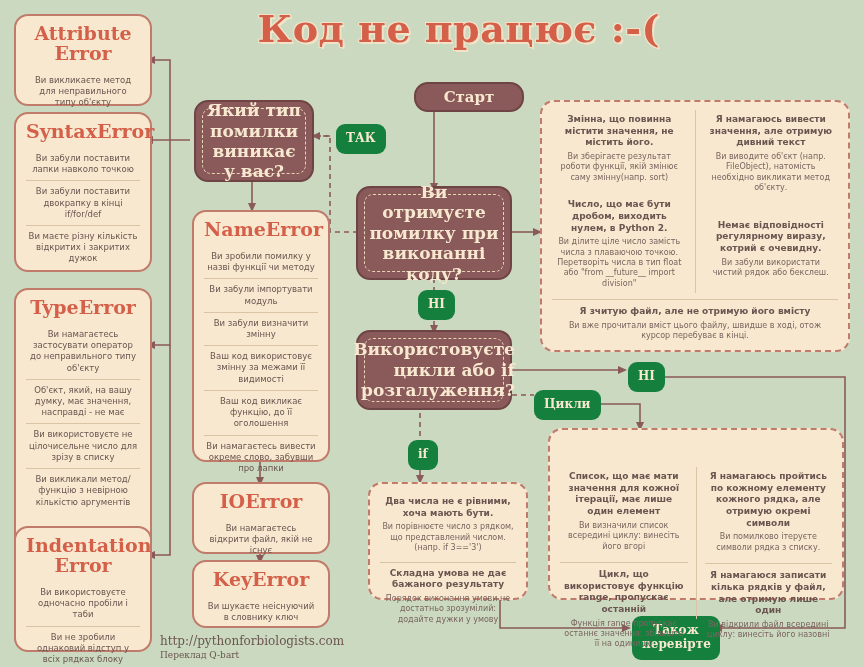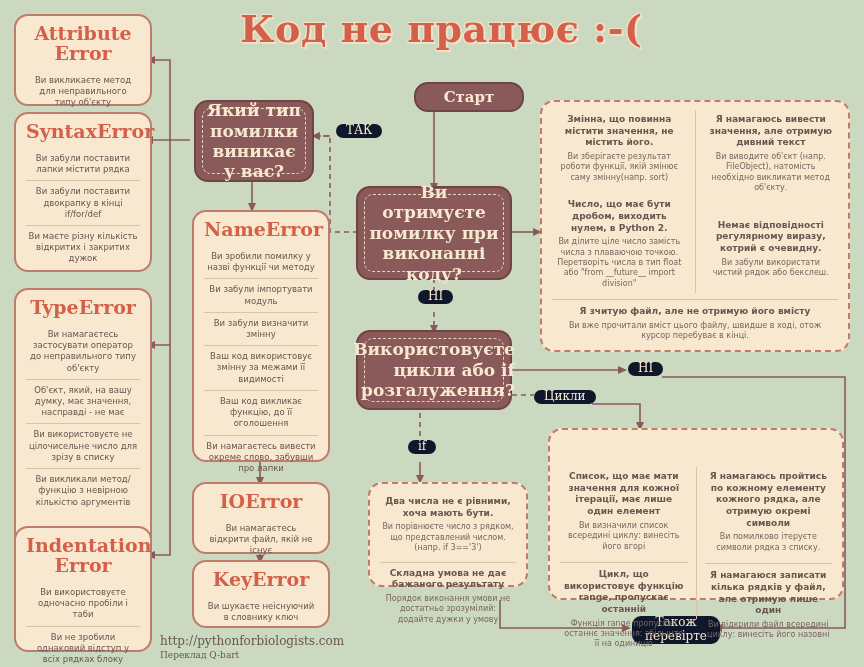--- a/index.html
+++ b/index.html
@@ -8,21 +8,21 @@
     background:#cbd9c0;
     font-family:"DejaVu Sans", sans-serif;
     position:relative;
     overflow:hidden;
     color:#5a4a48;
   }
   .canvas{position:absolute;left:0;top:0;width:864px;height:667px;}
   .title{
     position:absolute;
     left:240px;top:6px;width:420px;
-    text-align:left;
+    text-align:right;
     font-family:"DejaVu Serif", serif;
     font-weight:bold;
     font-size:38px;
     color:#d4604a;
     text-shadow:2px 2px 0 #f2e3c8, -1px -1px 0 #f2e3c8, 1px -1px 0 #f2e3c8, -1px 1px 0 #f2e3c8;
     letter-spacing:0.5px;
   }
   .card{
     position:absolute;
     background:#f7e8cf;
@@ -68,27 +68,27 @@
   .node.big{font-size:17px;}
   .node .inner{
     border:1px dashed #e8d5b5;
     border-radius:9px;
     width:100%;height:100%;
     display:flex;align-items:center;justify-content:center;
     box-sizing:border-box;padding:4px;
   }
   .label{
     position:absolute;
-    background:#0f172a;
+    background:#15803d;
     border-radius:9px;
     color:#f7e8cf;
     font-family:"DejaVu Serif", serif;
-    font-weight:normal;
+    font-weight:bold;
     font-size:12px;
-    padding:0 10px;
+    padding:8px 10px;
     box-sizing:border-box;
     text-align:center;
     line-height:1.15;
   }
   .tan-card{
     position:absolute;
     background:#f7e8cf;
     border:2px dashed #c07b6b;
     border-radius:14px;
     box-sizing:border-box;
@@ -179,21 +179,21 @@
 
   <div class="title">Код не працює :-(</div>
 
   <div class="card" style="left:14px;top:14px;width:138px;height:92px;">
     <div class="card-title">Attribute Error</div>
     <div class="item">Ви викликаєте метод для неправильного типу об'єкту</div>
   </div>
 
   <div class="card" style="left:14px;top:112px;width:138px;height:160px;">
     <div class="card-title">SyntaxError</div>
-    <div class="item">Ви забули поставити лапки містити рядка</div>
+    <div class="item">Ви забули поставити лапки навколо точкою</div>
     <div class="item sep">Ви забули поставити двокрапку в кінці if/for/def</div>
     <div class="item sep">Ви маєте різну кількість відкритих і закритих дужок</div>
   </div>
 
   <div class="card" style="left:14px;top:288px;width:138px;height:276px;">
     <div class="card-title">TypeError</div>
     <div class="item">Ви намагаєтесь застосувати оператор до неправильного типу об'єкту</div>
     <div class="item sep">Об'єкт, який, на вашу думку, має значення, насправді - не має</div>
     <div class="item sep">Ви використовуєте не цілочисельне число для зрізу в списку</div>
     <div class="item sep">Ви викликали метод/функцію з невірною кількістю аргументів</div>
@@ -303,21 +303,21 @@
           <div class="a">Ви помилково ітеруєте символи рядка з списку.</div>
         </div>
         <div class="cell" style="border-top:1px solid #d9c4a5;margin-top:6px;padding-top:6px;">
           <div class="q">Я намагаюся записати кілька рядків у файл, але отримую лише один</div>
           <div class="a">Ви відкрили файл всередині циклу: винесіть його назовні</div>
         </div>
       </div>
     </div>
   </div>
 
-  <div class="tan-card" style="left:368px;top:482px;width:160px;height:105px;">
+  <div class="tan-card" style="left:368px;top:482px;width:160px;height:118px;">
     <div class="cell">
       <div class="q">Два числа не є рівними, хоча мають бути.</div>
       <div class="a">Ви порівнюєте число з рядком, що представлений числом. (напр. if 3=='3')</div>
     </div>
     <div class="cell" style="border-top:1px solid #d9c4a5;margin-top:4px;padding-top:5px;">
       <div class="q">Складна умова не дає бажаного результату</div>
       <div class="a">Порядок виконання умови не достатньо зрозумілий: додайте дужки у умову</div>
     </div>
   </div>
 

